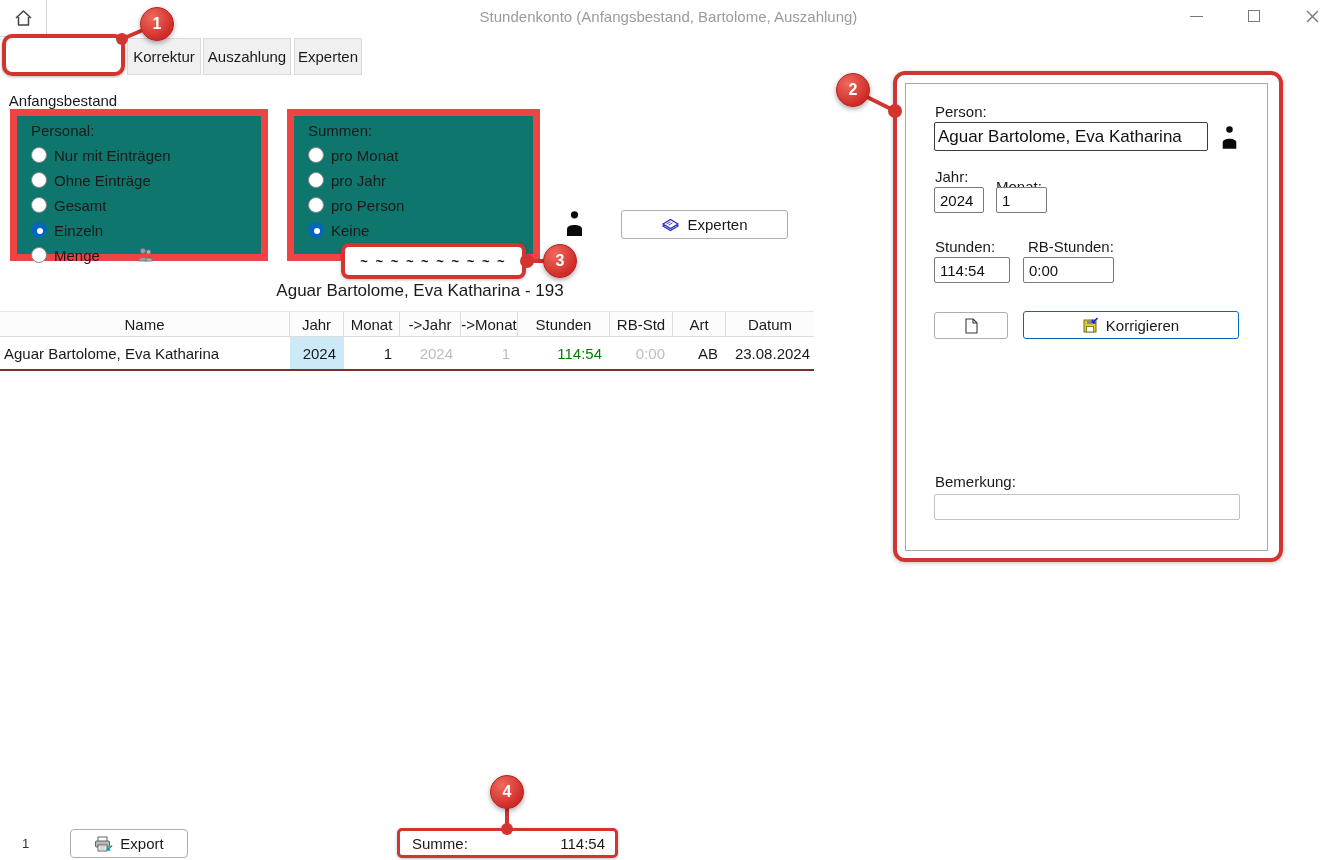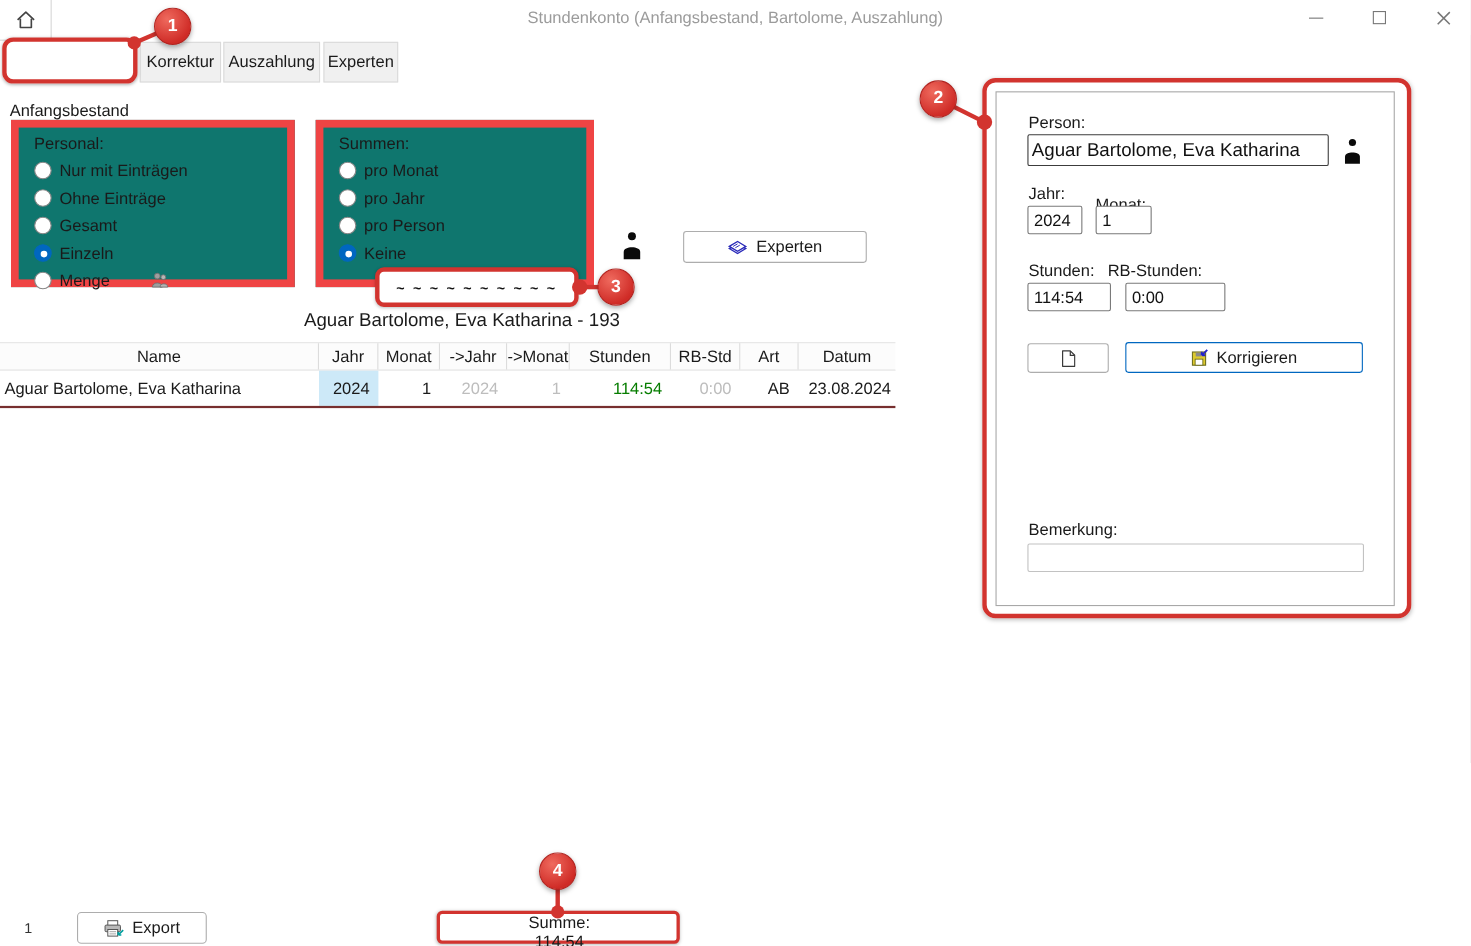--- a/index.html
+++ b/index.html
@@ -78,35 +78,35 @@
            border:1px solid #a8a8a8; background:#fff; }
   .plabel { position:absolute; font-size:15px; color:#1a1a1a; }
   .pinput { position:absolute; border:1px solid #7a7a7a; border-radius:2px; background:#fff;
             font-family:"Liberation Sans", sans-serif; font-size:15px; color:#111; padding:0 5px; }
   .person-input { left:28px; top:38px; width:274px; height:29px; font-size:17px; border-color:#3c3c3c; padding:0 3px; }
   .person-icon-panel { position:absolute; left:314px; top:41px; }
   .lbl-person { left:29px; top:19px; }
   .lbl-jahr { left:29px; top:84px; } .lbl-monat { left:90px; top:94px; }
   .inp-jahr { left:28px; top:103px; width:50px; height:26px; }
   .inp-monat { left:90px; top:103px; width:51px; height:26px; }
-  .lbl-stunden { left:29px; top:154px; } .lbl-rb { left:101px; top:154px; }
+  .lbl-stunden { left:29px; top:154px; } .lbl-rb { left:122px; top:154px; }
   .inp-stunden { left:28px; top:173px; width:76px; height:26px; }
   .inp-rb { left:117px; top:173px; width:91px; height:26px; }
   .newdoc-btn { position:absolute; left:28px; top:228px; width:74px; height:27px; }
   .korr-btn { position:absolute; left:117px; top:227px; width:216px; height:28px; border-color:#0067c0; }
   .lbl-bemerkung { left:29px; top:389px; }
   .inp-bemerkung { left:28px; top:410px; width:306px; height:26px; border-color:#c2c2c2; }
 
   
   .record-count { position:absolute; left:22px; top:836px; font-size:13px; color:#333; }
   .export-btn { position:absolute; left:70px; top:829px; width:118px; height:29px; border-radius:4px; }
   .summe-box { position:absolute; left:397px; top:828px; width:221px; height:30px;
                border:3px solid #d2342f; border-radius:5px; background:#fff;
                display:flex; align-items:center; justify-content:space-between;
-               padding:0 10px 0 12px; font-size:15px; box-shadow:0 1px 3px rgba(0,0,0,.25);flex-direction:column; }
+               padding:0 10px 0 12px; font-size:15px; box-shadow:0 1px 3px rgba(0,0,0,.25); }
 
   
   .tab-callout { position:absolute; left:2px; top:34px; width:123px; height:42px;
                  border:4px solid #d2342f; border-radius:10px; z-index:40; pointer-events:none;
                  box-shadow:0 1px 3px rgba(0,0,0,.3); }
   .co-circle { position:absolute; width:34px; height:34px; border-radius:50%;
                background:radial-gradient(circle at 35% 30%, #ef6a5e, #cf2b26 72%);
                border:1px solid #b02420; box-shadow:0 2px 5px rgba(0,0,0,.35);
                display:flex; align-items:center; justify-content:center;
                color:#fff; font-size:16px; font-weight:bold; z-index:60; }

